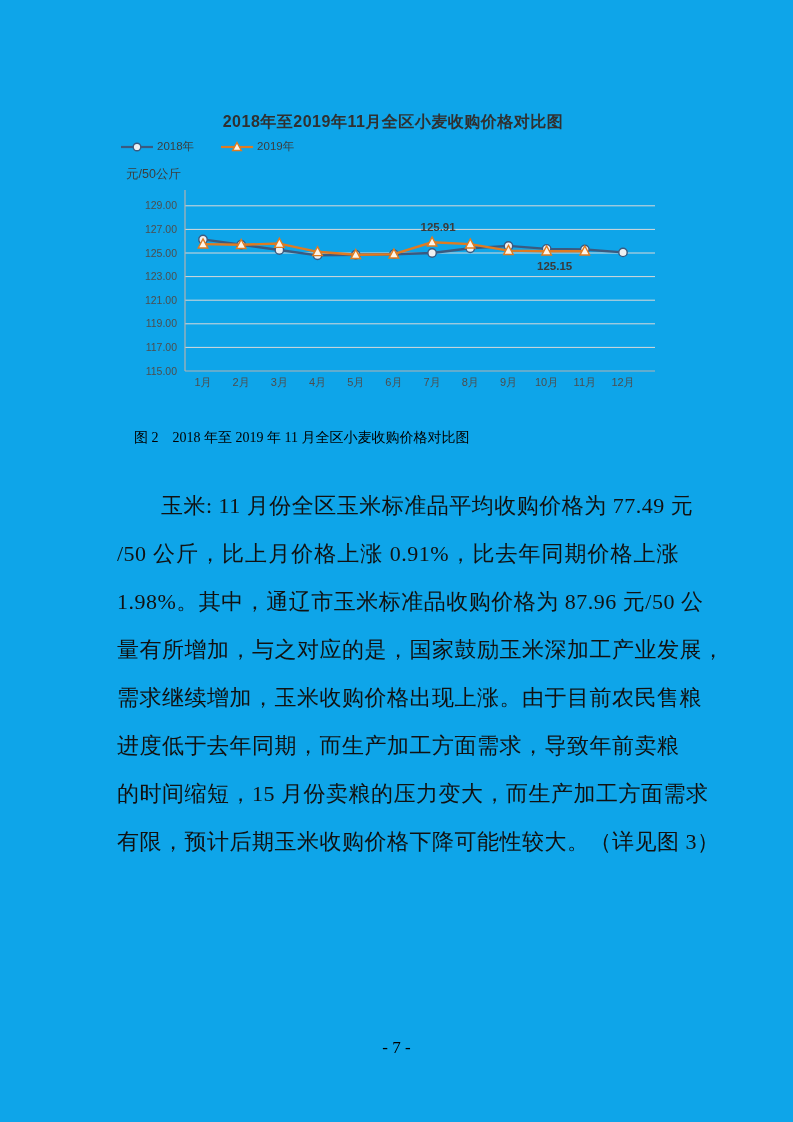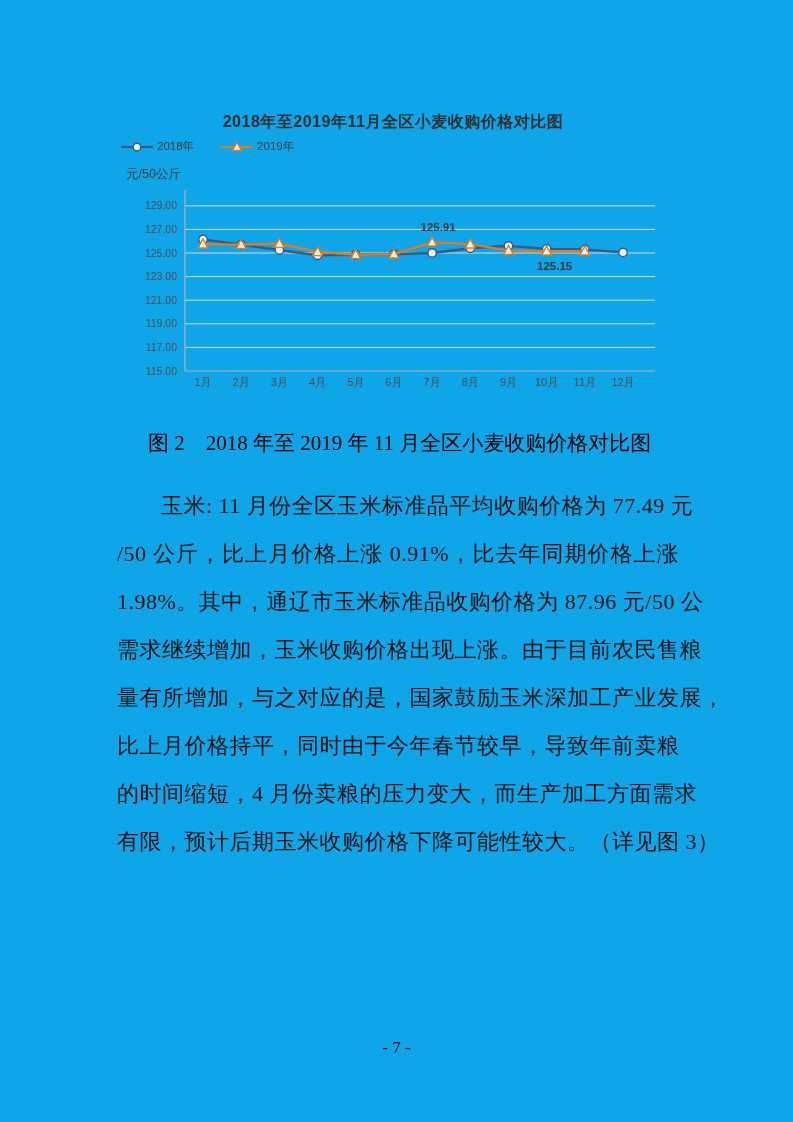--- a/index.html
+++ b/index.html
@@ -14,21 +14,21 @@
     font-family:"Liberation Sans","DejaVu Sans",sans-serif; }
   .chart-title { position:absolute; top:4px; left:0; width:100%; text-align:center;
     font-size:16px; font-weight:bold; color:#303030; letter-spacing:0.5px; }
   .chart-legend { position:absolute; top:31px; left:0; width:100%;
     display:flex; justify-content:flex-start; gap:26px; }
   .legend-item { display:flex; align-items:center; gap:3px; }
   .legend-item .lab { font-size:11.5px; color:#3d3d3d; }
   .unit-label { position:absolute; top:58px; left:6px; font-size:12.5px; color:#3d3d3d; }
   .plot-svg { position:absolute; top:80px; left:0; }
   
-  .figure-caption { position:absolute; left:148px; top:429px; font-size:21px; color:#000; }
+  .figure-caption { position:absolute; left:134px; top:429px; font-size:14px; color:#000; }
   
   .body-paragraph { position:absolute; left:117px; top:484px; width:562px; }
   .body-paragraph .line {
     height:48px; line-height:44px; font-size:22px; letter-spacing:0.5px;
     text-align:justify; text-align-last:justify; white-space:nowrap; color:#111;
   }
   .body-paragraph .line.indent { padding-left:44px; }
   
   .page-number { position:absolute; left:0; top:1038px; width:100%; text-align:center;
     font-size:17px; color:#000; }
@@ -116,22 +116,22 @@
         <text x="434.6363636363636" y="82.22999999999993" text-anchor="middle" font-size="11.5" font-weight="bold" fill="#3a3a3a">125.15</text>
       </svg>
   </div>
 
   <div class="figure-caption">图 2　2018 年至 2019 年 11 月全区小麦收购价格对比图</div>
 
   <div class="body-paragraph">
       <div class="line indent">玉米: 11 月份全区玉米标准品平均收购价格为 77.49 元</div>
       <div class="line">/50 公斤，比上月价格上涨 0.91%，比去年同期价格上涨</div>
       <div class="line">1.98%。其中，通辽市玉米标准品收购价格为 87.96 元/50 公</div>
+      <div class="line">量有所增加，与之对应的是，国家鼓励玉米深加工产业发展，</div>
       <div class="line">需求继续增加，玉米收购价格出现上涨。由于目前农民售粮</div>
-      <div class="line">量有所增加，与之对应的是，国家鼓励玉米深加工产业发展，</div>
-      <div class="line">比上月价格持平，同时由于今年春节较早，导致年前卖粮</div>
-      <div class="line">的时间缩短，4 月份卖粮的压力变大，而生产加工方面需求</div>
+      <div class="line">进度低于去年同期，而生产加工方面需求，导致年前卖粮</div>
+      <div class="line">的时间缩短，15 月份卖粮的压力变大，而生产加工方面需求</div>
       <div class="line">有限，预计后期玉米收购价格下降可能性较大。（详见图 3）</div>
     </div>
 
   <div class="page-number">- 7 -</div>
 
 </div>
 
 </body></html>

